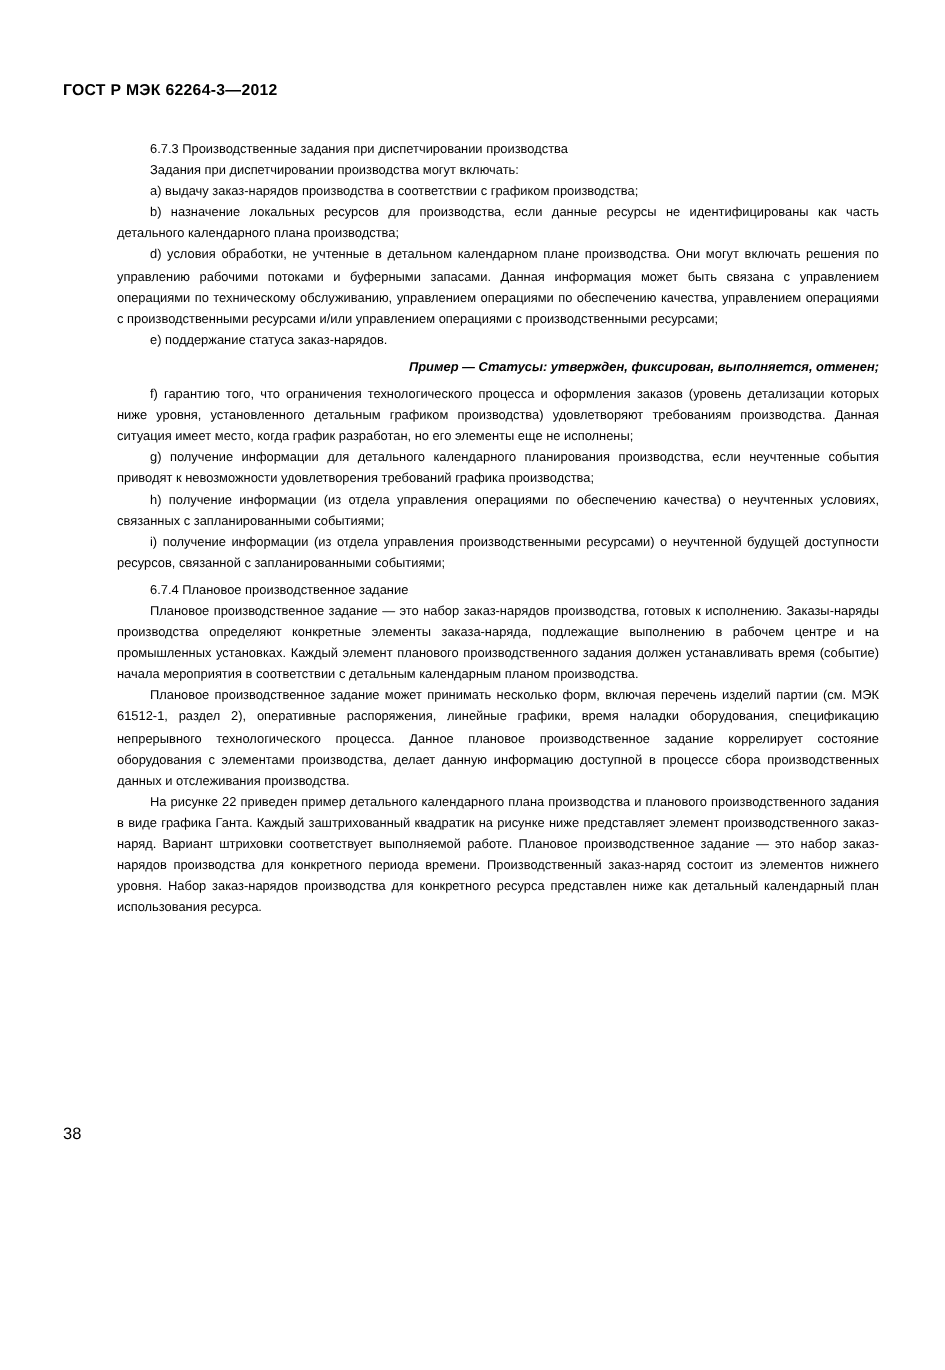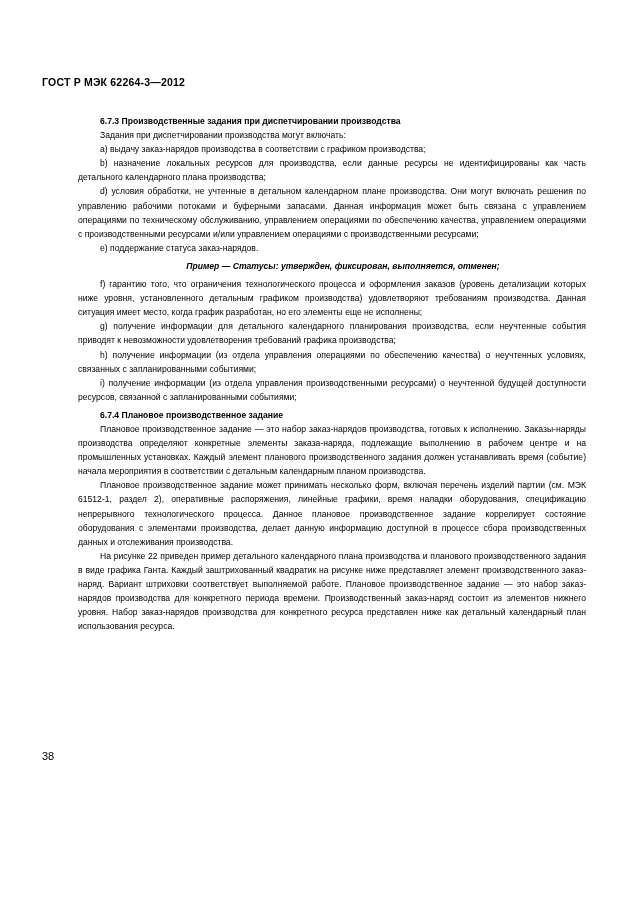--- a/index.html
+++ b/index.html
@@ -13,21 +13,21 @@
     font-family: "Liberation Sans", sans-serif;
     color: #000000;
     position: relative;
     overflow: hidden;
   }
   .page {
     position: relative;
     width: 630px;
     height: 808px;
     box-sizing: border-box;
-    padding: 76px 42px 0 42px;
+    padding: 54px 42px 0 42px;
   }
   .header {
     font-size: 10.5px;
     font-weight: bold;
     letter-spacing: 0.2px;
     color: #000;
     margin: 0 0 26px 0;
     white-space: nowrap;
   }
   .body-block {
@@ -39,37 +39,37 @@
     font-size: 8.6px;
     line-height: 14.1px;
     text-align: justify;
     text-justify: inter-word;
   }
   p.indent {
     text-indent: 22px;
   }
   .heading {
     font-size: 8.6px;
-    font-weight: bold;
+    font-weight: normal;
     line-height: 14.1px;
     text-indent: 22px;
     text-align: left;
     margin: 0;
   }
   .heading.tight {
     margin-top: 4px;
   }
   .example {
     font-size: 8.6px;
     line-height: 14.1px;
     font-style: italic;
     font-weight: bold;
     text-indent: 22px;
     margin: 4px 0 4px 0;
-    text-align: center;
+    text-align: right;
   }
   .page-number {
     position: absolute;
     left: 42px;
     bottom: 46px;
     font-size: 11px;
     color: #000;
   }
 </style>
 </head>

